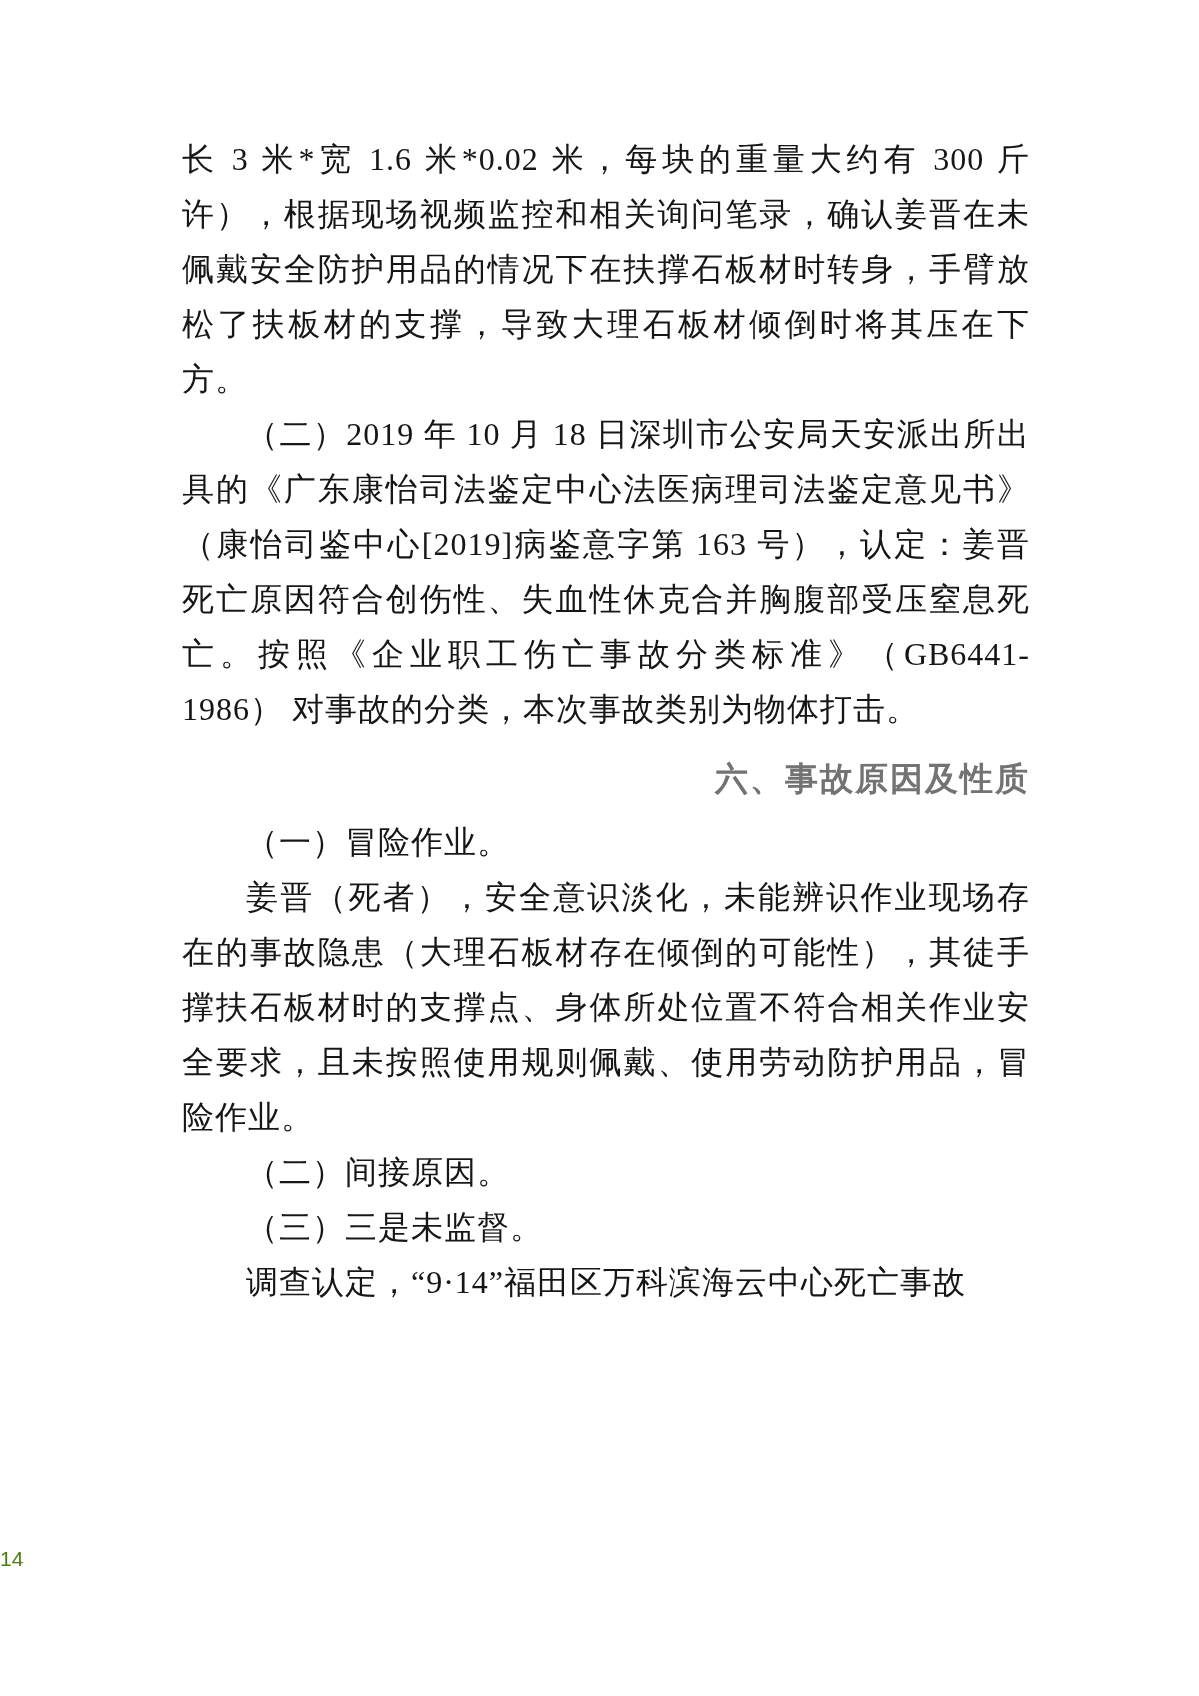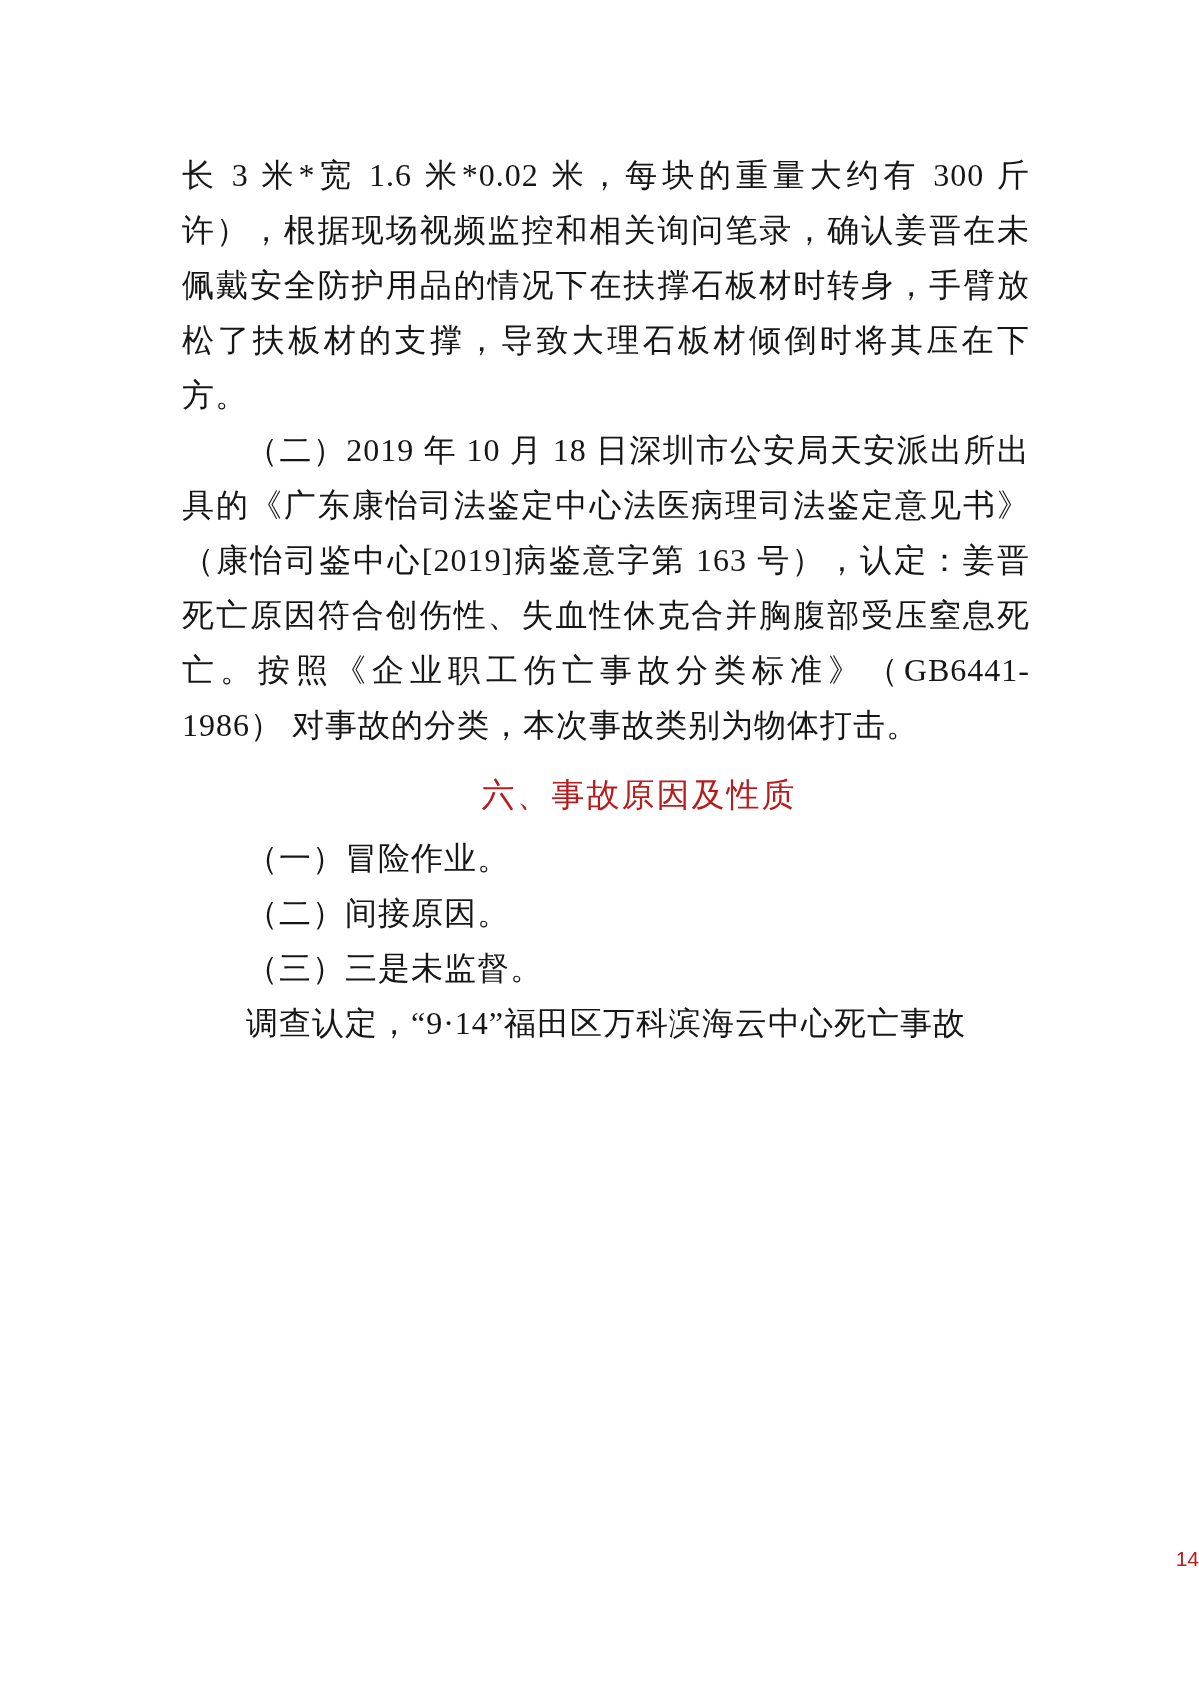--- a/index.html
+++ b/index.html
@@ -12,65 +12,66 @@
     width: 1199px;
     height: 1696px;
     background: #ffffff;
     overflow: hidden;
     font-family: "Liberation Serif", "DejaVu Serif", serif;
     color: #161616;
   }
   .content {
     position: absolute;
     left: 182px;
-    top: 148px;
+    top: 132px;
     width: 848px;
     font-size: 32px;
     line-height: 55px;
     text-align: justify;
     text-justify: inter-ideograph;
     letter-spacing: 1px;
   }
   .content p {
     margin: 0;
     text-indent: 2em;
   }
   .content p.no-indent {
     text-indent: 0;
   }
   .content h2.section-heading {
     margin: 14px 0 9px 0;
     font-size: 33px;
     line-height: 55px;
     font-family: "Liberation Sans", "DejaVu Sans", sans-serif;
-    font-weight: normal;
-    color: #b91c1c;
+    font-weight: bold;
+    color: #737373;
     text-indent: 2em;
     letter-spacing: 2px;
-    text-align: center;
+    text-align: right;
   }
   .page-footer {
     position: absolute;
     top: 1546px;
     left: 0;
     width: 100%;
-    text-align: right;
+    text-align: left;
     font-family: "Liberation Sans", "DejaVu Sans", sans-serif;
     font-size: 21px;
     line-height: 26px;
-    color: #b91c1c;
+    color: #4d7c0f;
   }
 </style>
 </head>
 <body>
 
 <div class="page">
   <div class="content">
     <p class="no-indent">长 3 米*宽 1.6 米*0.02 米，每块的重量大约有 300 斤许），根据现场视频监控和相关询问笔录，确认姜晋在未佩戴安全防护用品的情况下在扶撑石板材时转身，手臂放松了扶板材的支撑，导致大理石板材倾倒时将其压在下方。</p>
     <p>（二）2019 年 10 月 18 日深圳市公安局天安派出所出具的《广东康怡司法鉴定中心法医病理司法鉴定意见书》（康怡司鉴中心[2019]病鉴意字第 163 号），认定：姜晋死亡原因符合创伤性、失血性休克合并胸腹部受压窒息死亡。按照《企业职工伤亡事故分类标准》（GB6441-1986） 对事故的分类，本次事故类别为物体打击。</p>
     <h2 class="section-heading">六、事故原因及性质</h2>
     <p>（一）冒险作业。</p>
+    <p>姜晋（死者），安全意识淡化，未能辨识作业现场存在的事故隐患（大理石板材存在倾倒的可能性），其徒手撑扶石板材时的支撑点、身体所处位置不符合相关作业安全要求，且未按照使用规则佩戴、使用劳动防护用品，冒险作业。</p>
     <p>（二）间接原因。</p>
     <p>（三）三是未监督。</p>
     <p>调查认定，“9·14”福田区万科滨海云中心死亡事故</p>
   </div>
   <div class="page-footer">14</div>
 </div>
 
 </body></html>

